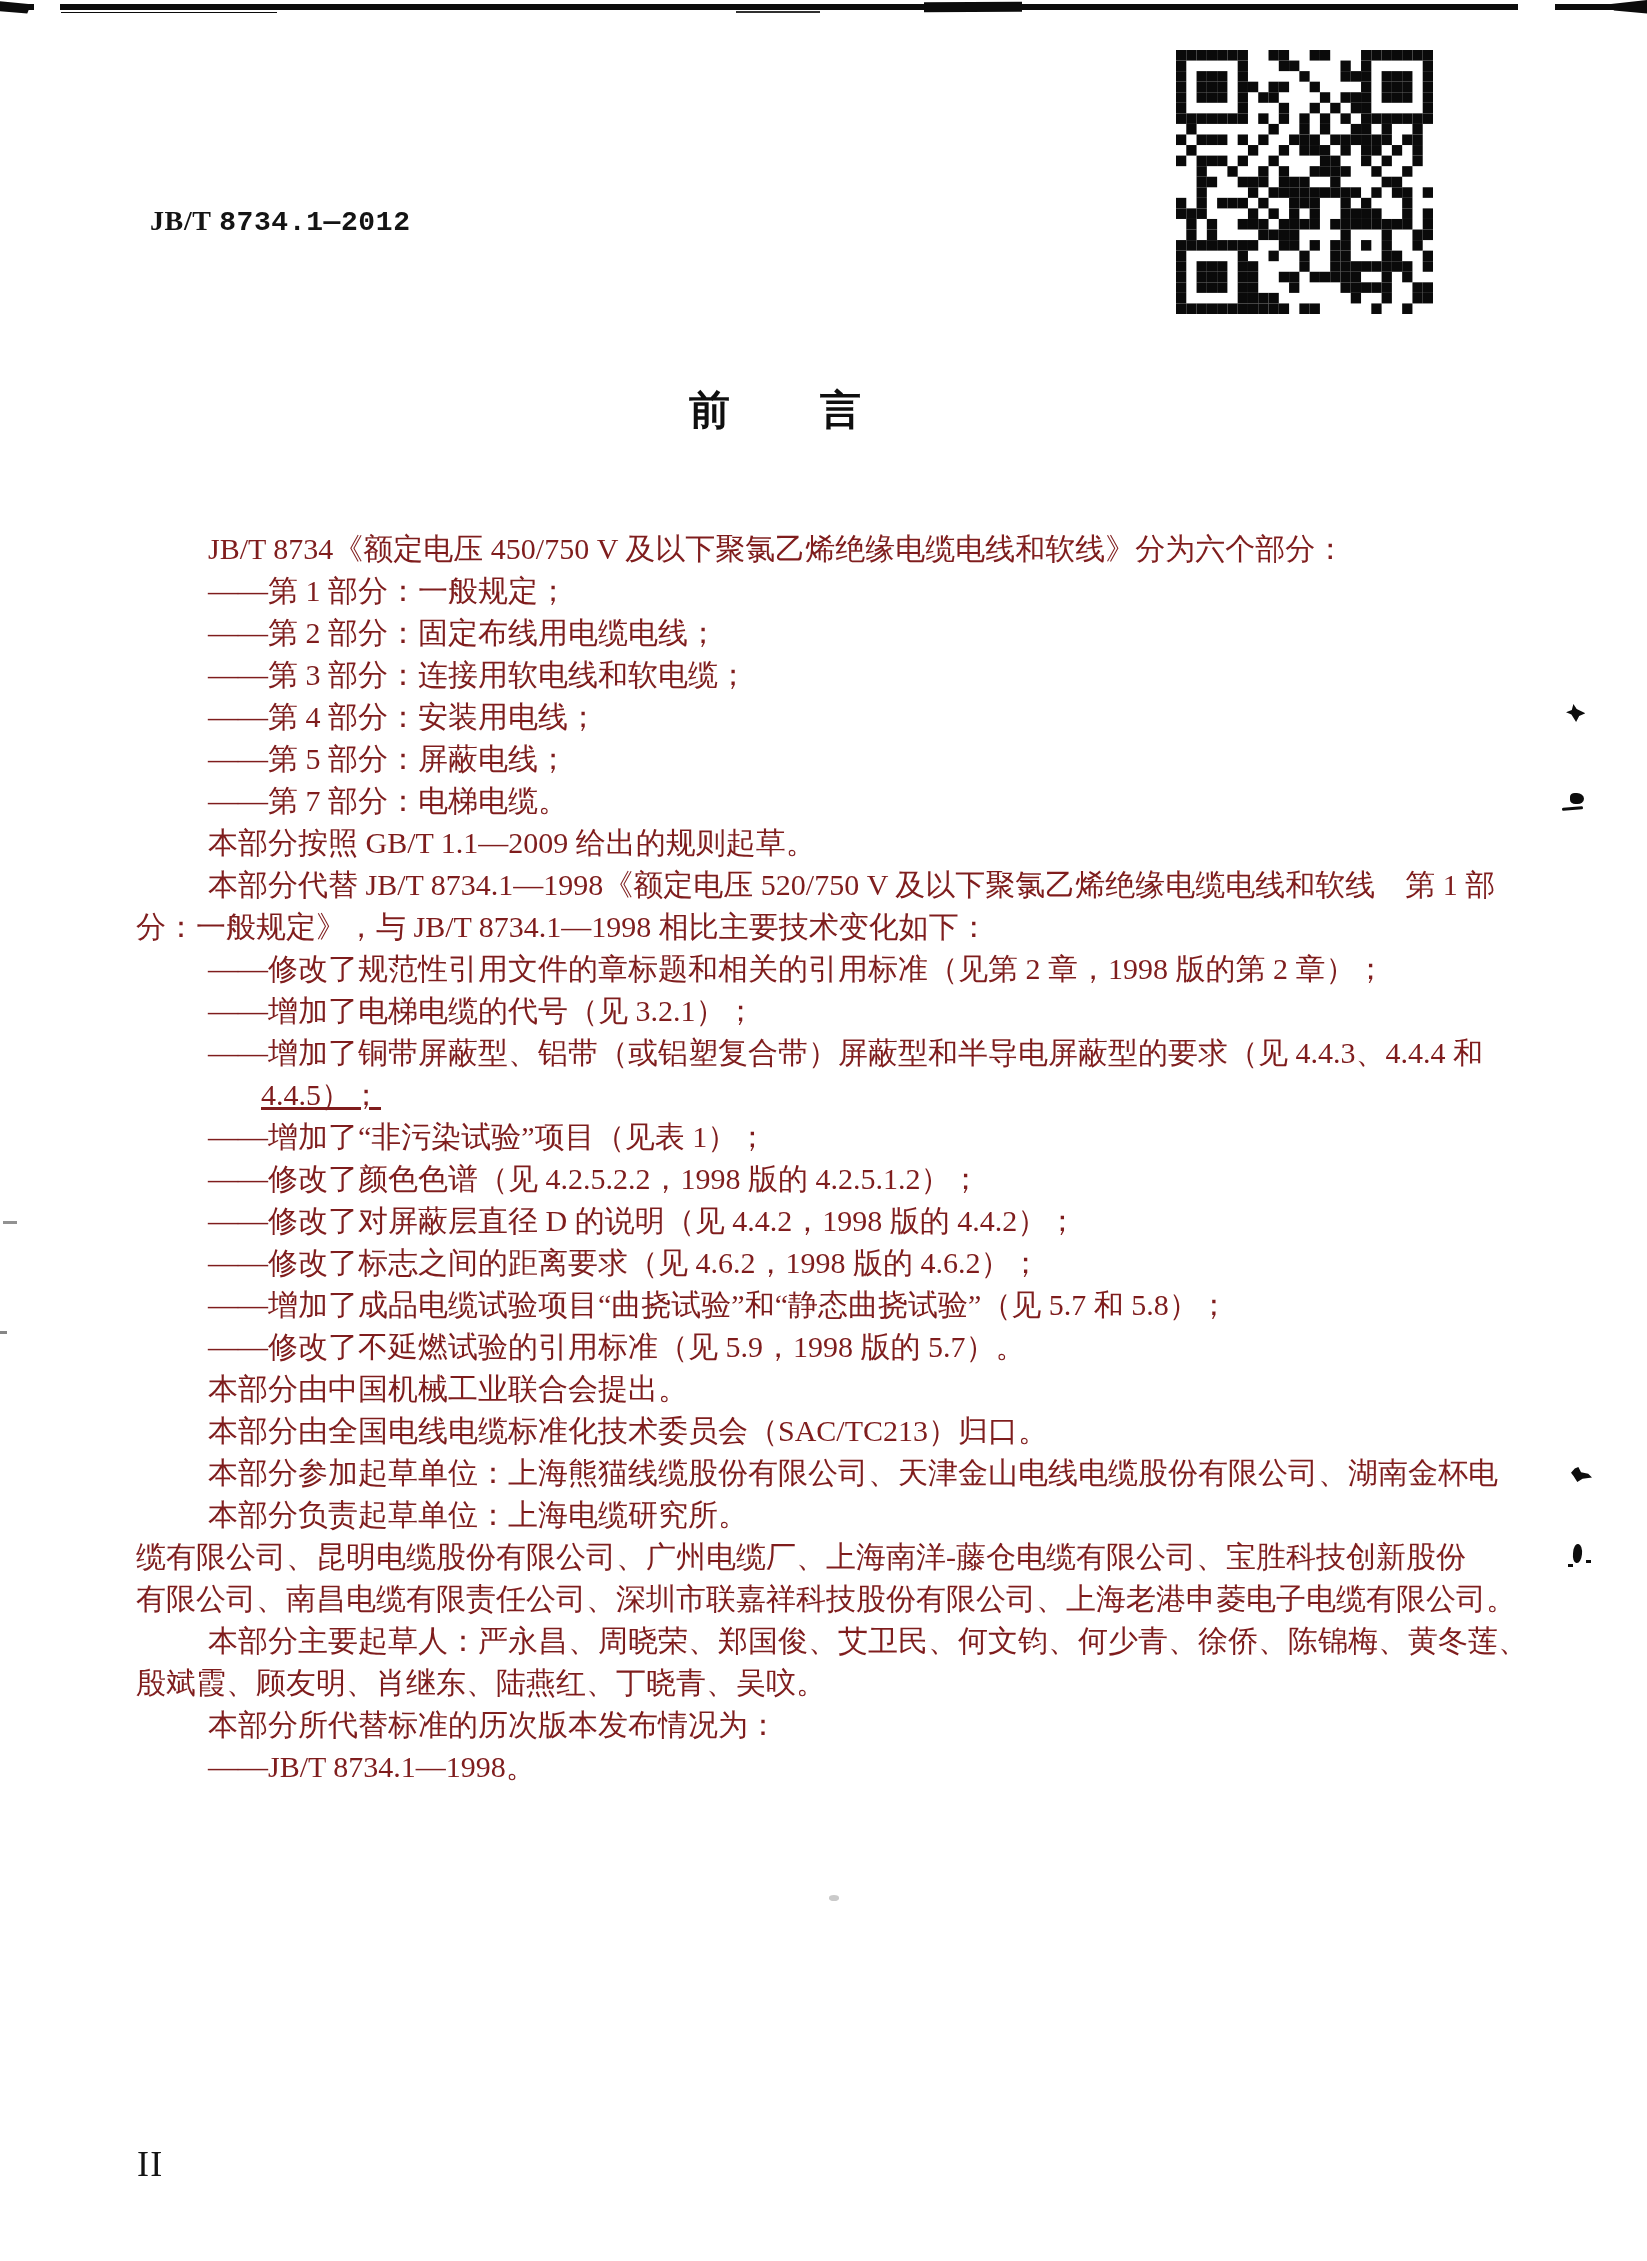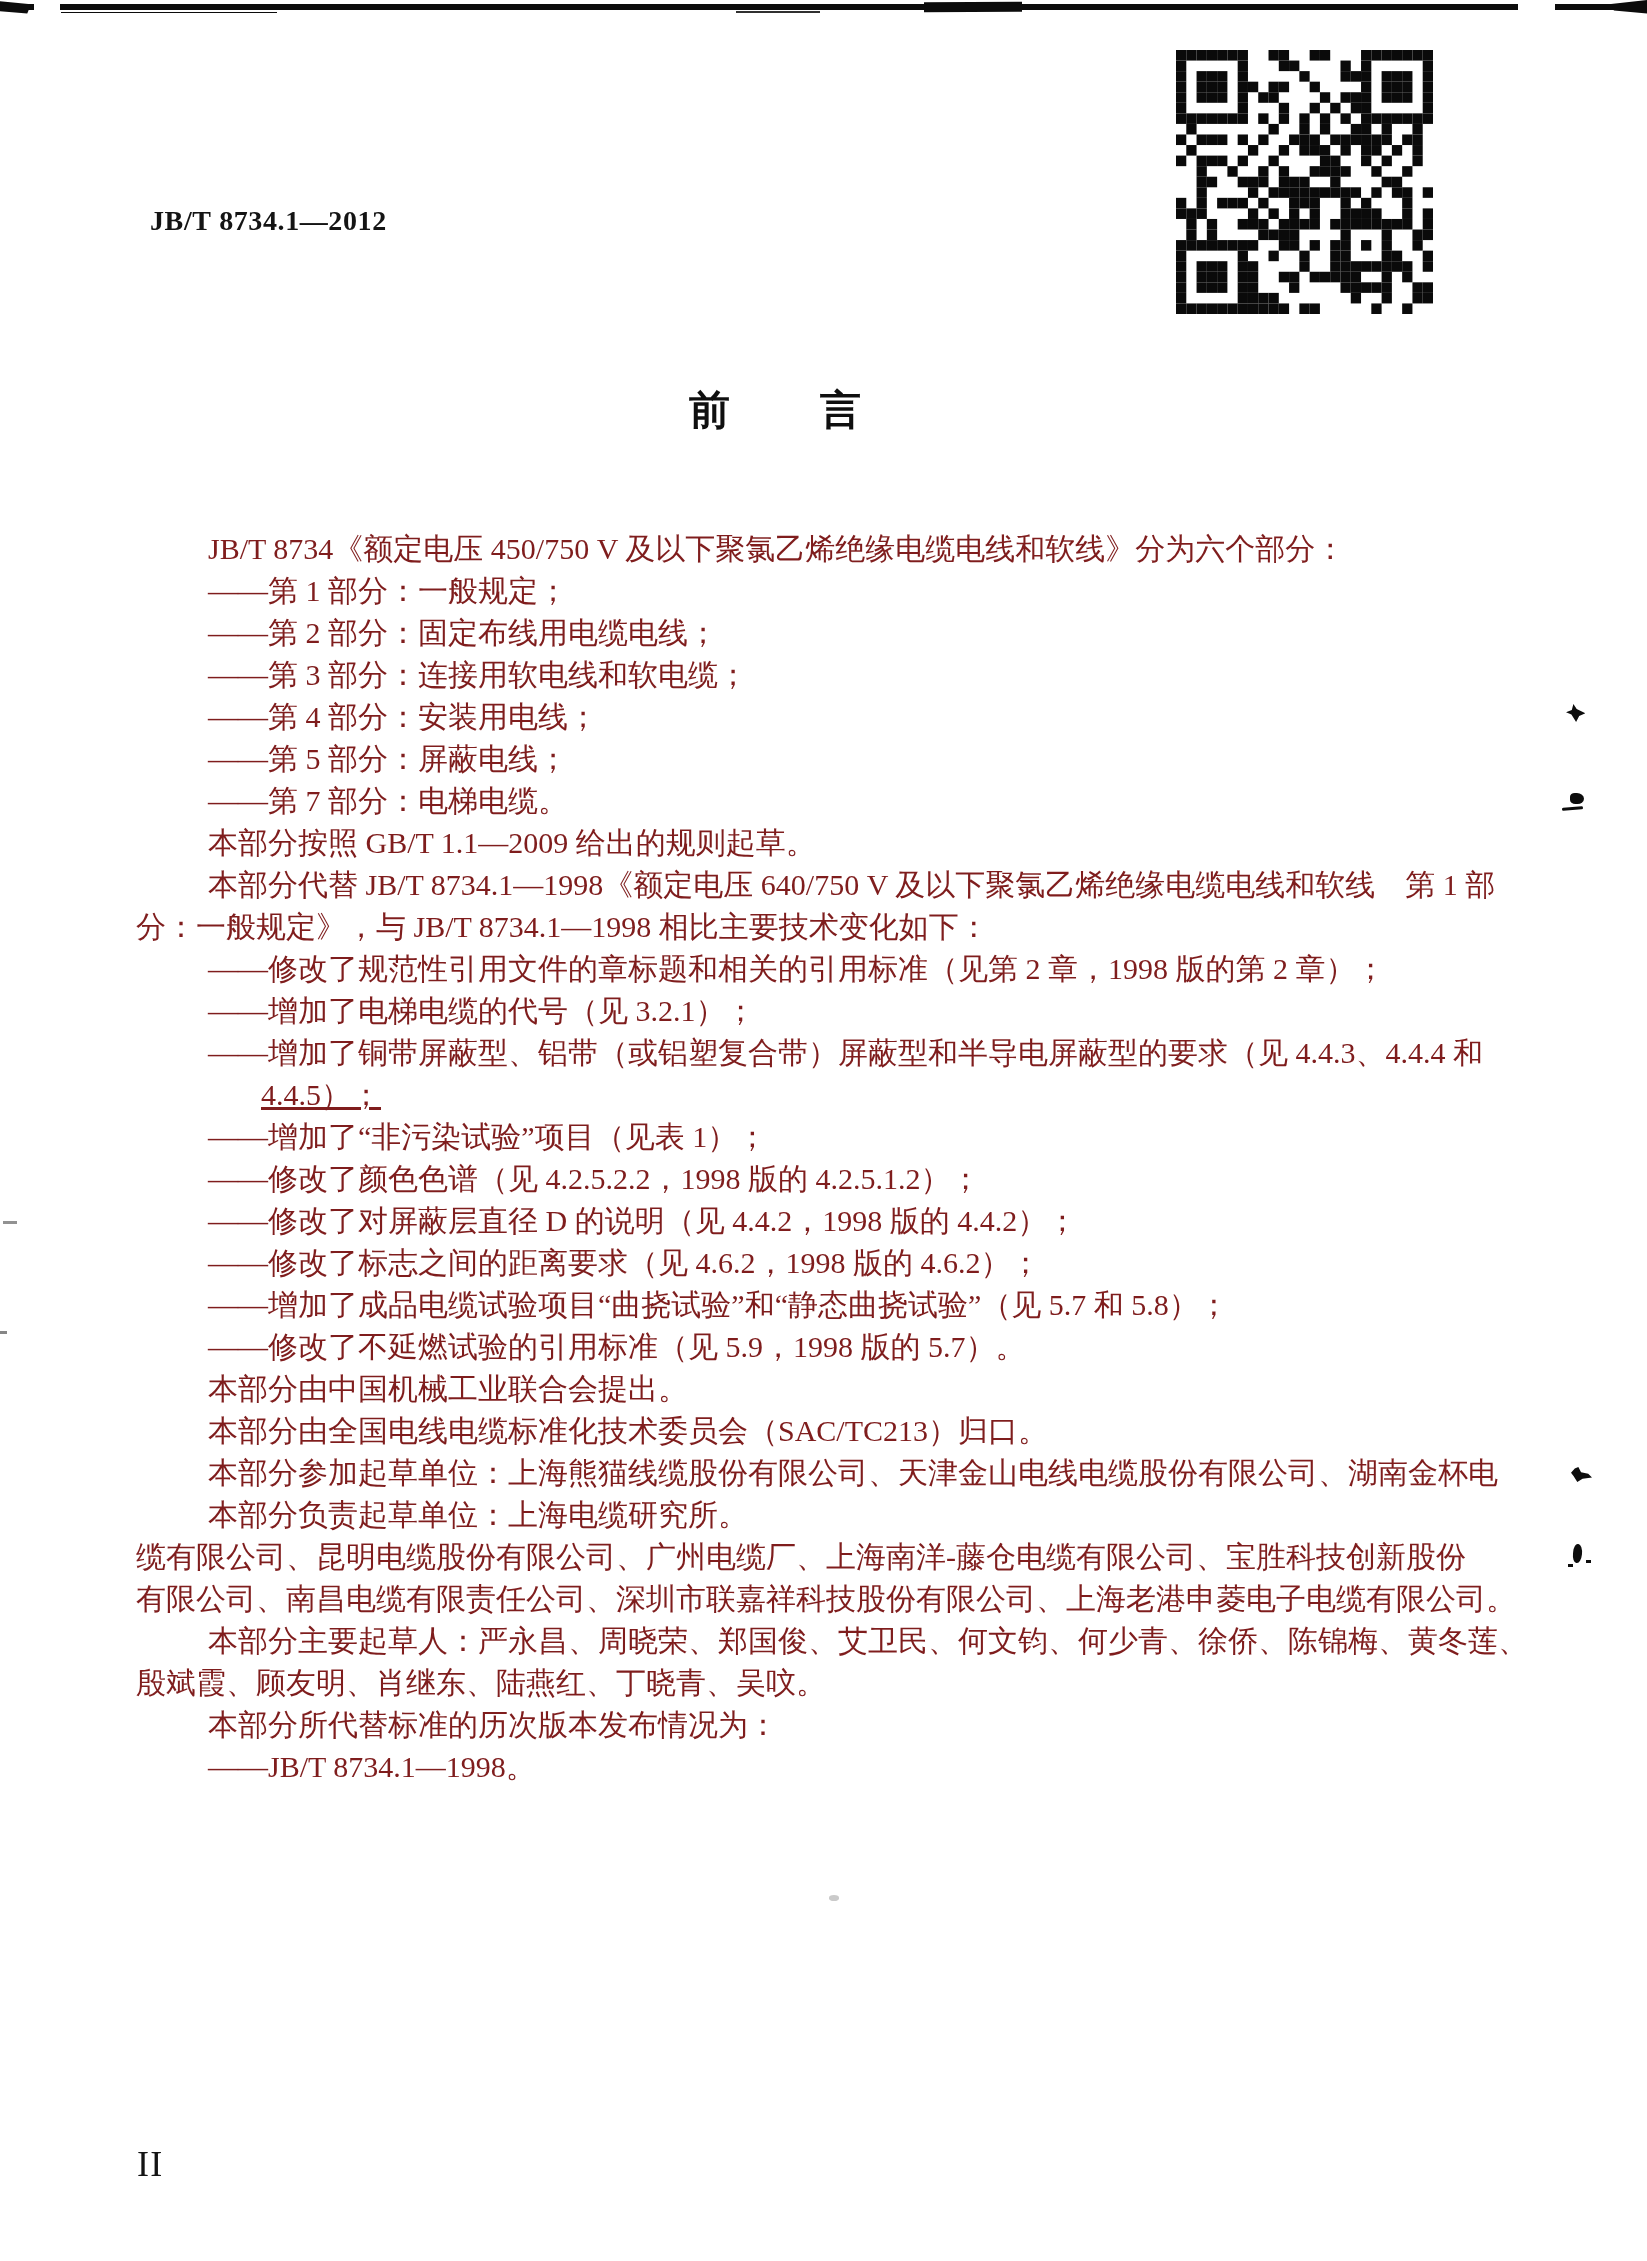--- a/index.html
+++ b/index.html
@@ -18,21 +18,21 @@
   .tb-under1{left:61px;top:11.6px;width:216px;height:1.9px;}
   .tb-under2{left:736px;top:11px;width:84px;height:1.9px;opacity:.85;}
   .tb-notch{position:absolute;background:#ffffff;}
   .tb-notch1{left:34px;top:3.2px;width:26px;height:7.8px;}
   .tb-notch2{left:1518px;top:3.2px;width:37px;height:7px;}
   
   .doc-code{
     position:absolute;left:150px;top:205px;height:34px;
     font-weight:bold;font-size:28px;letter-spacing:0.6px;white-space:nowrap;
   }
-  .doc-code .num{font-family:Liberation Serif, serif;font-weight:bold;}
+  .doc-code .num{font-family:Liberation Mono, monospace;font-weight:bold;}
   
   .qr{position:absolute;left:1176px;top:50px;width:257px;height:264px;}
   
   .fore-title{
     position:absolute;left:0;top:384px;width:1550px;
     display:flex;justify-content:center;gap:90px;
     font-family:"Liberation Sans","DejaVu Sans",sans-serif;
     font-weight:bold;font-size:41px;line-height:52px;color:#0f0f0f;
   }
   
@@ -414,21 +414,21 @@
 
 <div class="body-block" id="body-block">
     <div class="bline ind-para">JB/T 8734《额定电压 450/750 V 及以下聚氯乙烯绝缘电缆电线和软线》分为六个部分：</div>
     <div class="bline ind-para">——第 1 部分：一般规定；</div>
     <div class="bline ind-para">——第 2 部分：固定布线用电缆电线；</div>
     <div class="bline ind-para">——第 3 部分：连接用软电线和软电缆；</div>
     <div class="bline ind-para">——第 4 部分：安装用电线；</div>
     <div class="bline ind-para">——第 5 部分：屏蔽电线；</div>
     <div class="bline ind-para">——第 7 部分：电梯电缆。</div>
     <div class="bline ind-para">本部分按照 GB/T 1.1—2009 给出的规则起草。</div>
-    <div class="bline ind-para">本部分代替 JB/T 8734.1—1998《额定电压 640/750 V 及以下聚氯乙烯绝缘电缆电线和软线　第 1 部</div>
+    <div class="bline ind-para">本部分代替 JB/T 8734.1—1998《额定电压 520/750 V 及以下聚氯乙烯绝缘电缆电线和软线　第 1 部</div>
     <div class="bline ind-none">分：一般规定》，与 JB/T 8734.1—1998 相比主要技术变化如下：</div>
     <div class="bline ind-para">——修改了规范性引用文件的章标题和相关的引用标准（见第 2 章，1998 版的第 2 章）；</div>
     <div class="bline ind-para">——增加了电梯电缆的代号（见 3.2.1）；</div>
     <div class="bline ind-para">——增加了铜带屏蔽型、铝带（或铝塑复合带）屏蔽型和半导电屏蔽型的要求（见 4.4.3、4.4.4 和</div>
     <div class="bline ind-hang">4.4.5）；</div>
     <div class="bline ind-para">——增加了“非污染试验”项目（见表 1）；</div>
     <div class="bline ind-para">——修改了颜色色谱（见 4.2.5.2.2，1998 版的 4.2.5.1.2）；</div>
     <div class="bline ind-para">——修改了对屏蔽层直径 D 的说明（见 4.4.2，1998 版的 4.4.2）；</div>
     <div class="bline ind-para">——修改了标志之间的距离要求（见 4.6.2，1998 版的 4.6.2）；</div>
     <div class="bline ind-para">——增加了成品电缆试验项目“曲挠试验”和“静态曲挠试验”（见 5.7 和 5.8）；</div>

